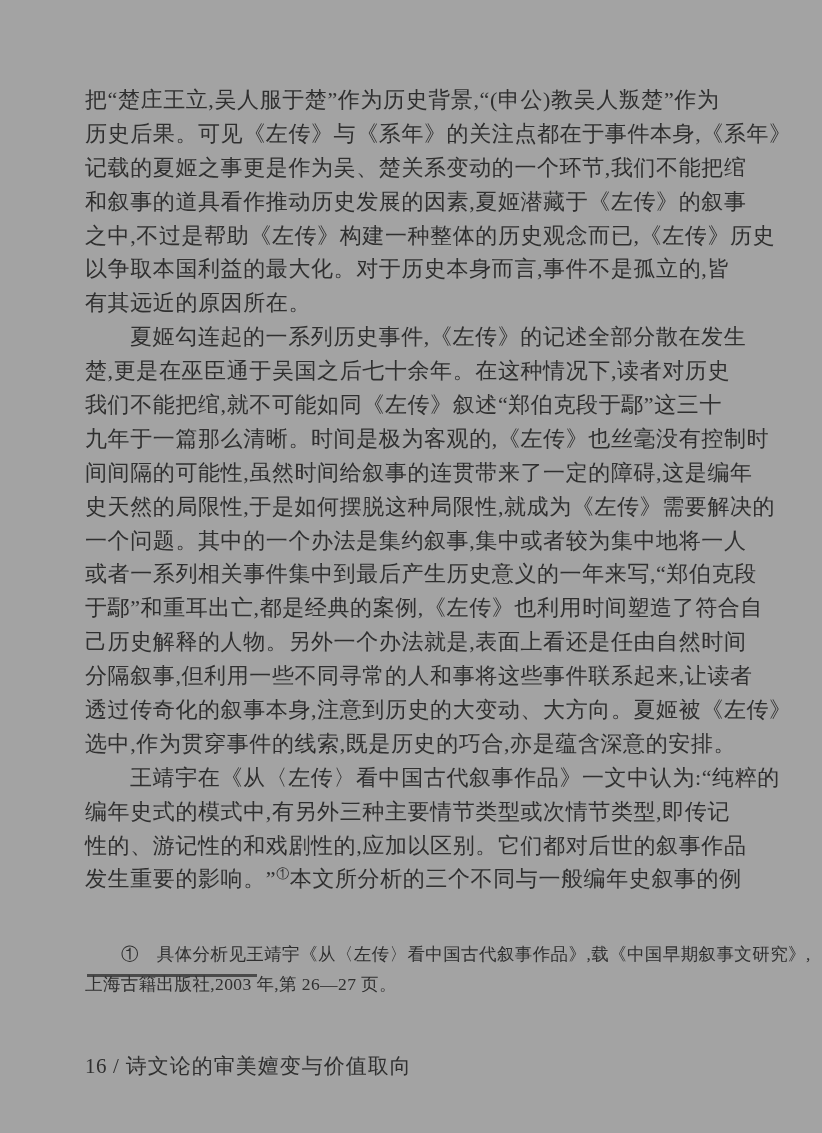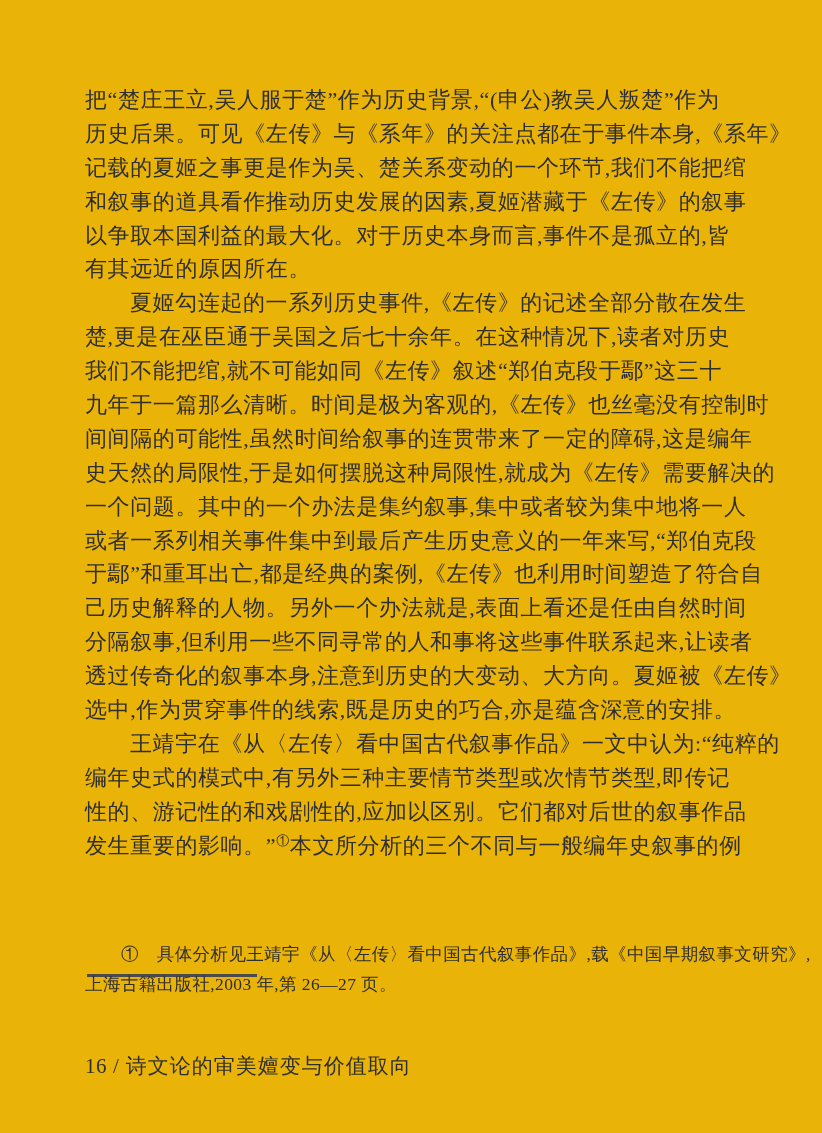--- a/index.html
+++ b/index.html
@@ -4,21 +4,21 @@
 <style>
   html, body {
     margin: 0;
     padding: 0;
     background: #ffffff;
   }
   .page {
     position: relative;
     width: 822px;
     height: 1133px;
-    background: #eab308;
+    background: #a3a3a3;
     color: #2f2f2f;
     font-family: "Liberation Serif", "DejaVu Serif", serif;
     overflow: hidden;
   }
   .body-text {
     position: absolute;
     left: 85px;
     top: 83px;
     width: 662px;
   }
@@ -80,20 +80,21 @@
 </head>
 <body>
 
 <div class="page">
 
   <main class="body-text" id="body-text">
       <div class="line">把“楚庄王立,吴人服于楚”作为历史背景,“(申公)教吴人叛楚”作为</div>
       <div class="line">历史后果。可见《左传》与《系年》的关注点都在于事件本身,《系年》</div>
       <div class="line">记载的夏姬之事更是作为吴、楚关系变动的一个环节,我们不能把绾</div>
       <div class="line">和叙事的道具看作推动历史发展的因素,夏姬潜藏于《左传》的叙事</div>
+      <div class="line">之中,不过是帮助《左传》构建一种整体的历史观念而已,《左传》历史</div>
       <div class="line">以争取本国利益的最大化。对于历史本身而言,事件不是孤立的,皆</div>
       <div class="line">有其远近的原因所在。</div>
       <div class="line indent">夏姬勾连起的一系列历史事件,《左传》的记述全部分散在发生</div>
       <div class="line">楚,更是在巫臣通于吴国之后七十余年。在这种情况下,读者对历史</div>
       <div class="line">我们不能把绾,就不可能如同《左传》叙述“郑伯克段于鄢”这三十</div>
       <div class="line">九年于一篇那么清晰。时间是极为客观的,《左传》也丝毫没有控制时</div>
       <div class="line">间间隔的可能性,虽然时间给叙事的连贯带来了一定的障碍,这是编年</div>
       <div class="line">史天然的局限性,于是如何摆脱这种局限性,就成为《左传》需要解决的</div>
       <div class="line">一个问题。其中的一个办法是集约叙事,集中或者较为集中地将一人</div>
       <div class="line">或者一系列相关事件集中到最后产生历史意义的一年来写,“郑伯克段</div>

